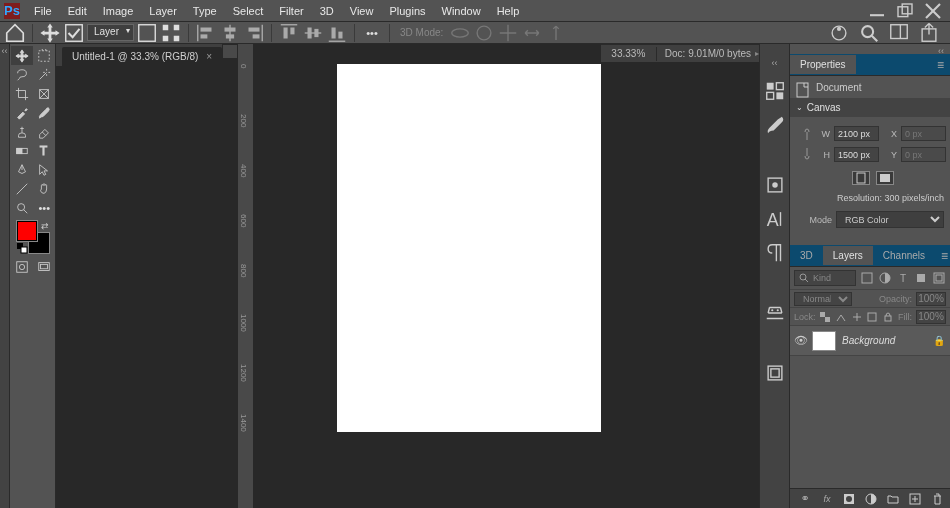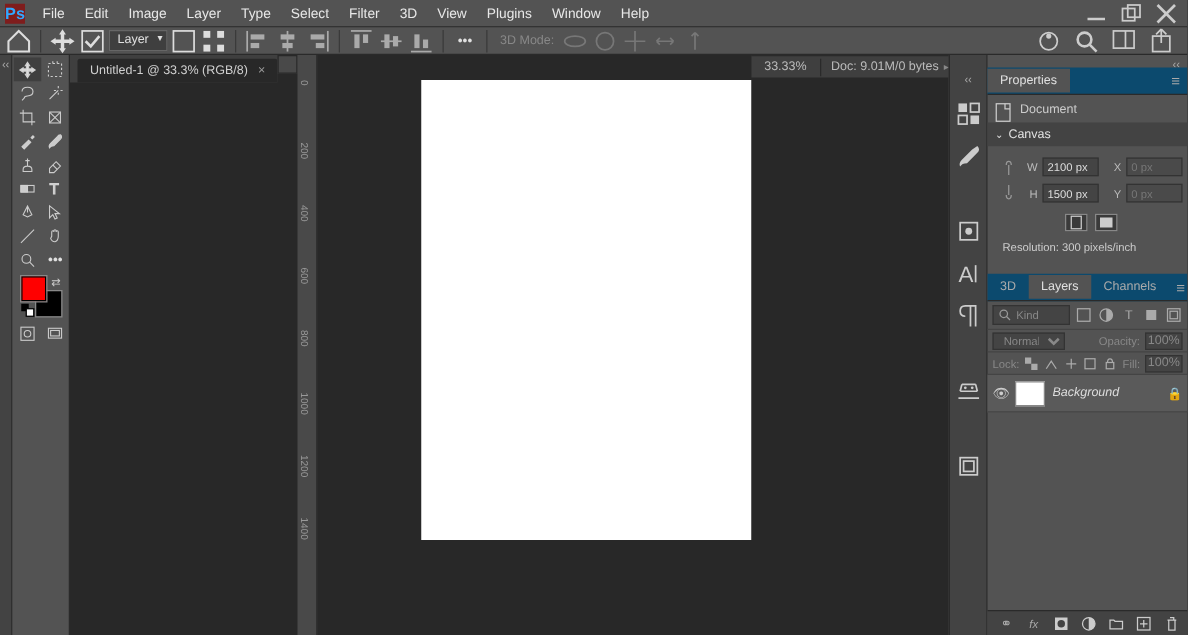--- a/index.html
+++ b/index.html
@@ -508,21 +508,25 @@
               <svg width="8" height="10">
                 <rect x="0" y="0" width="8" height="10" fill="none" stroke="#ccc"></rect>
               </svg>
             </div>
           <div style="width:18px;height:14px;border:1px solid #888;background:#3a3a3a;display:flex;align-items:center;justify-content:center">
               <svg width="10" height="8">
                 <rect x="0" y="0" width="10" height="8" fill="#ccc"></rect>
               </svg>
             </div>
         </div>
-        <div style="text-align:left;font-size:9px;color:#ccc;padding:2px 0">Resolution: 300 pixels/inch</div>
+        <div style="text-align:right;font-size:9px;color:#ccc;padding:2px 0">Resolution: 300 pixels/inch</div>
+        <div class="prop-row" style="padding-top:6px">
+          <span style="color:#bbb;width:30px;text-align:right;font-size:9px">Mode</span>
+          <select class="mode-select"><option>RGB Color</option></select>
+        </div>
       </div>
     </div>
 
     <div style="height:8px"></div>
     <div class="panel-tabs">
       <div class="panel-tab">3D</div>
       <div class="panel-tab active">Layers</div>
       <div class="panel-tab">Channels</div>
       <div class="panel-menu">≡</div>
     </div>

